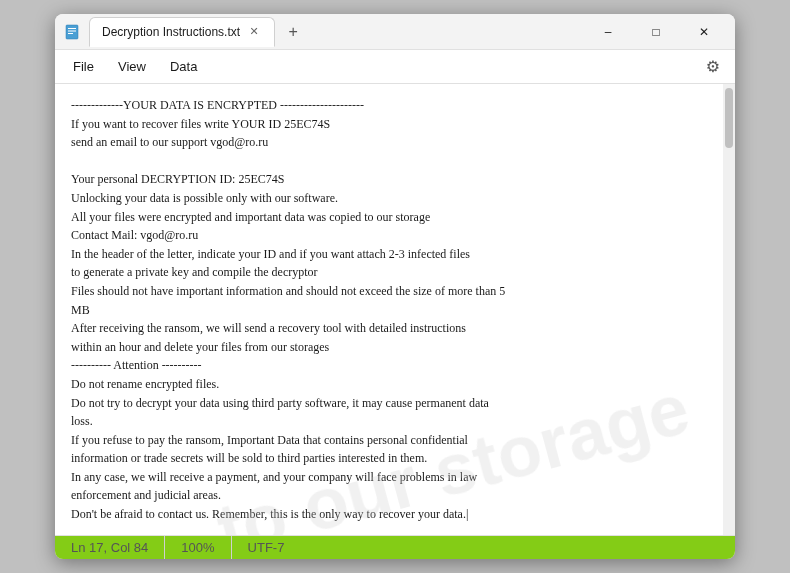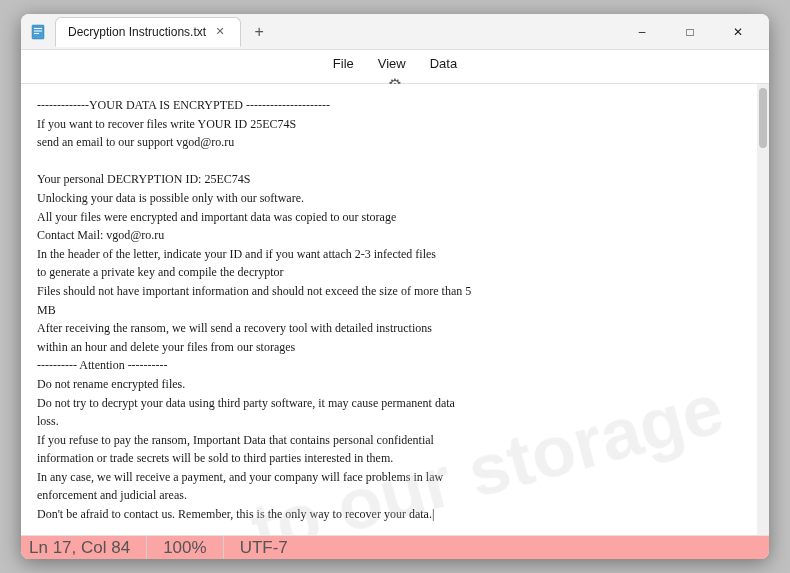--- a/index.html
+++ b/index.html
@@ -8,21 +8,21 @@
       background: #c0c0c0;
       display: flex;
       justify-content: center;
       align-items: center;
       width: 790px;
       height: 573px;
       font-family: 'Segoe UI', Arial, sans-serif;
     }
 
     .window {
-      width: 748px;
+      width: 680px;
       height: 545px;
       background: #f3f3f3;
       border-radius: 8px;
       box-shadow: 0 4px 20px rgba(0,0,0,0.4);
       display: flex;
       flex-direction: column;
       overflow: hidden;
     }
 
     
@@ -115,21 +115,20 @@
     
     .menubar {
       display: flex;
       align-items: center;
       padding: 2px 8px;
       height: 34px;
       background: white;
       border-bottom: 1px solid #e0e0e0;
       flex-shrink: 0;
       justify-content: space-between;
-      flex-direction: column;
     }
 
     .menu-items {
       display: flex;
       gap: 4px;
     }
 
     .menu-item {
       padding: 4px 10px;
       font-size: 13px;
@@ -198,26 +197,26 @@
       font-weight: bold;
       transform: rotate(-15deg);
       pointer-events: none;
       line-height: 1;
       z-index: 0;
     }
 
     
     .statusbar {
       height: 24px;
-      background: #fca5a5;
+      background: #84cc16;
       border-top: 1px solid #e0e0e0;
       display: flex;
       align-items: center;
-      padding: 0 4px;
-      font-size: 17px;
+      padding: 0 12px;
+      font-size: 13px;
       color: #555;
       flex-shrink: 0;
       gap: 0;
     }
 
     .status-item {
       padding: 0 16px;
       border-right: 1px solid #d0d0d0;
       height: 100%;
       display: flex;

